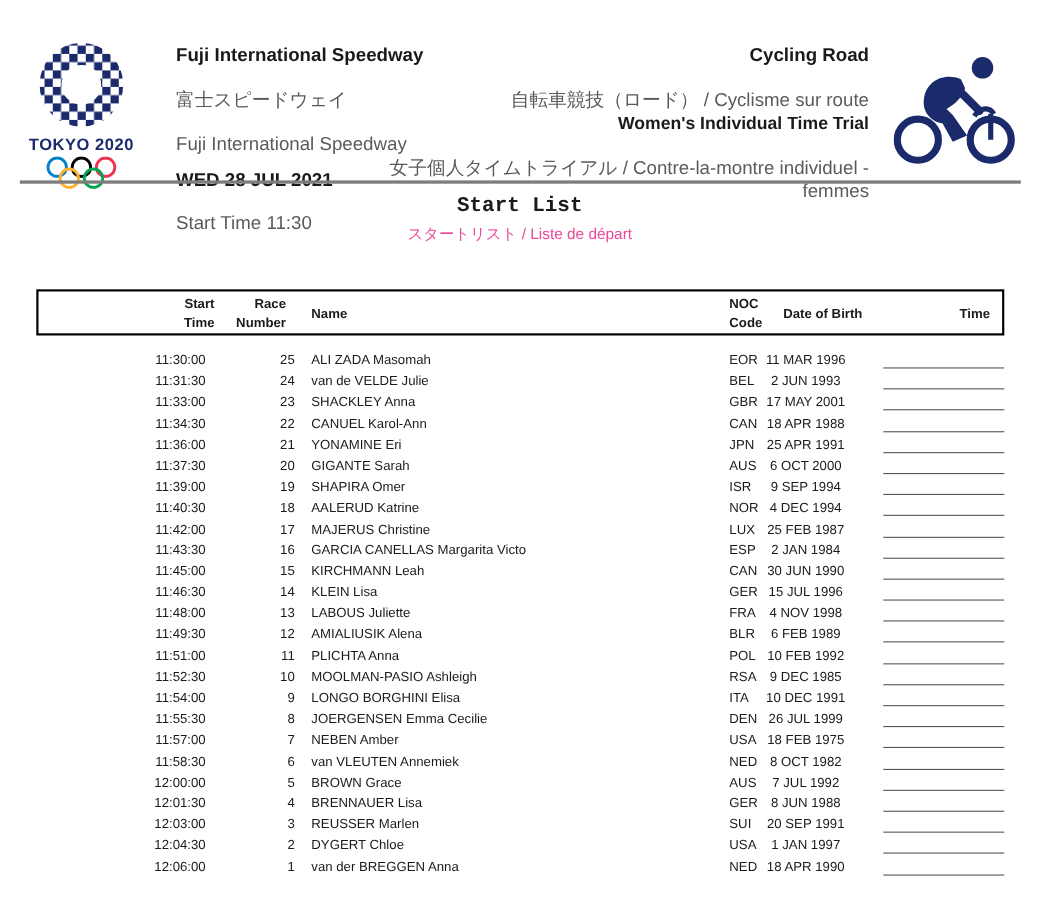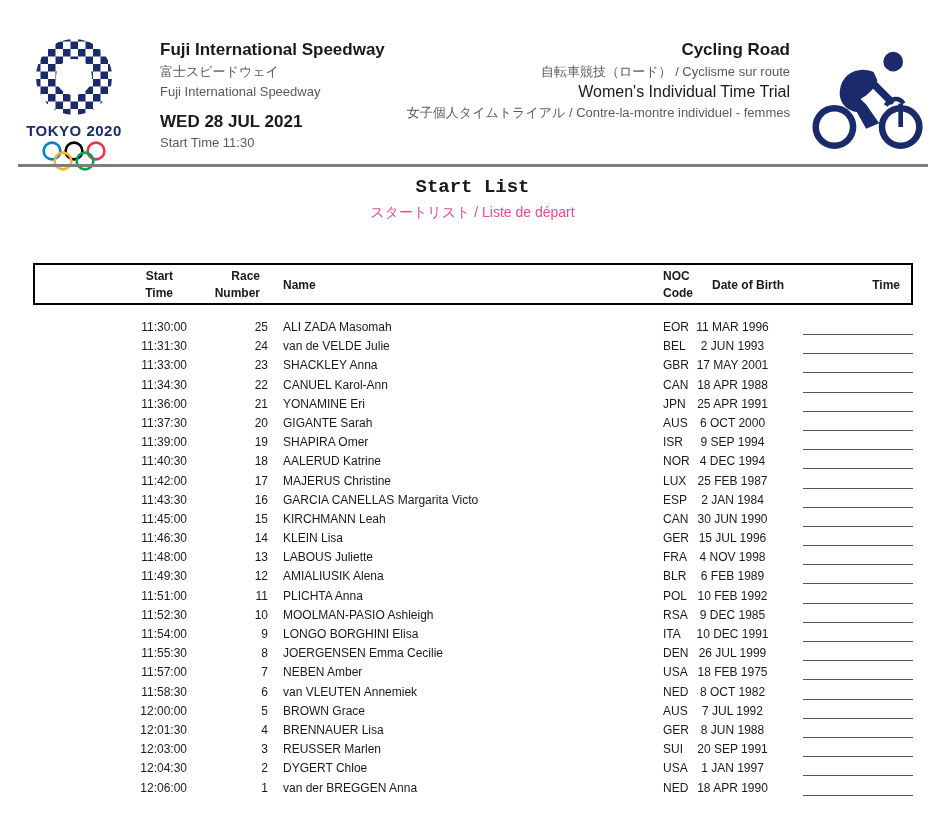--- a/index.html
+++ b/index.html
@@ -12,36 +12,36 @@
   *{margin:0;padding:0;box-sizing:border-box;}
   html,body{background:#fff;}
   body{font-family:"Liberation Sans","DejaVu Sans",sans-serif;color:var(--ink);}
   .page{position:relative;width:945px;height:820px;background:#fff;overflow:hidden;}
 
   
   .logo-block{position:absolute;left:26px;top:34px;width:96px;text-align:center;}
   .logo-text{color:var(--navy);font-weight:bold;font-size:15px;letter-spacing:.5px;margin-top:-2px;white-space:nowrap;}
   .header-left{position:absolute;left:160px;top:40px;width:330px;}
   .venue-title{font-size:17px;font-weight:bold;}
-  .sub{font-size:13px;color:var(--gray);margin-top:3px;}
+  .sub{font-size:17px;color:var(--gray);margin-top:19px;}
   .date-line{font-size:17px;font-weight:bold;margin-top:13px;}
   .header-right{position:absolute;left:300px;top:40px;width:490px;text-align:right;}
   .disc-title{font-size:17px;font-weight:bold;}
-  .event-title{font-size:16px;font-weight:normal;margin-top:2px;}
+  .event-title{font-size:16px;font-weight:bold;margin-top:2px;}
   .pictogram{position:absolute;left:812px;top:46px;}
   .hrule{position:absolute;left:18px;right:17px;top:164px;height:3px;background:var(--rule);}
 
   
   .doc-title{position:absolute;left:0;top:176px;width:100%;text-align:center;font-size:19px;font-weight:bold;font-family:Liberation Mono, monospace;}
   .doc-subtitle{position:absolute;left:0;top:204px;width:100%;text-align:center;font-size:14px;color:#ec4899;}
 
   
   .thead-box{position:absolute;left:33px;top:263px;width:880px;height:42px;border:2px solid #000;}
   .hcell{position:absolute;font-size:12px;font-weight:bold;line-height:17px;}
-  .h-start{left:86px;top:268px;width:87px;text-align:right;}
+  .h-start{left:108px;top:268px;width:87px;text-align:right;}
   .h-race{left:172px;top:268px;width:88px;text-align:right;}
   .h-name{left:283px;top:277px;width:370px;}
   .h-noc{left:663px;top:268px;width:60px;}
   .h-dob{left:692px;top:277px;width:112px;text-align:center;}
   .h-time{left:795px;top:277px;width:110px;text-align:right;padding-right:5px;}
 
   .tbody{position:absolute;left:0;top:318px;width:790px;}
   .row{position:relative;height:19.2px;}
   .cell{position:absolute;font-size:12px;line-height:19.2px;white-space:nowrap;}
   .c-time{left:100px;width:87px;text-align:right;}

